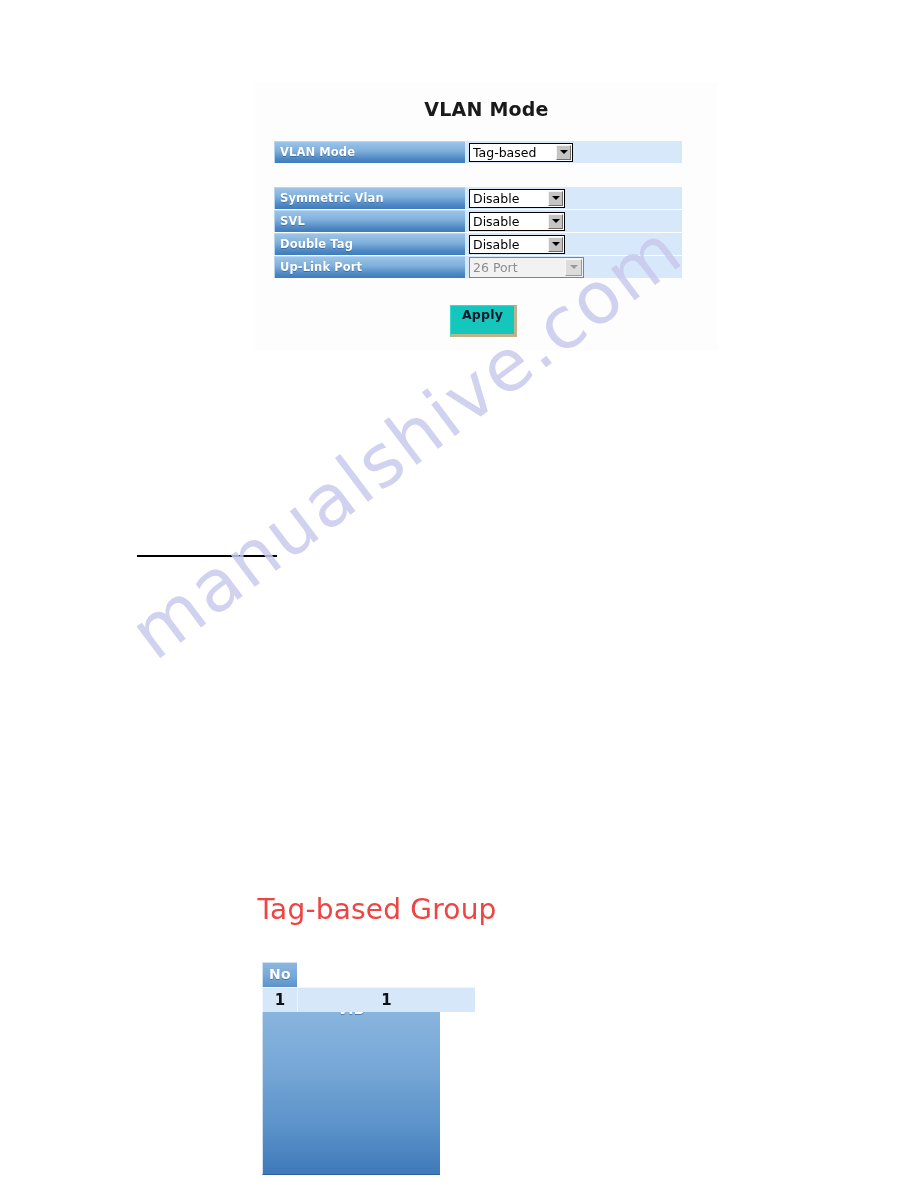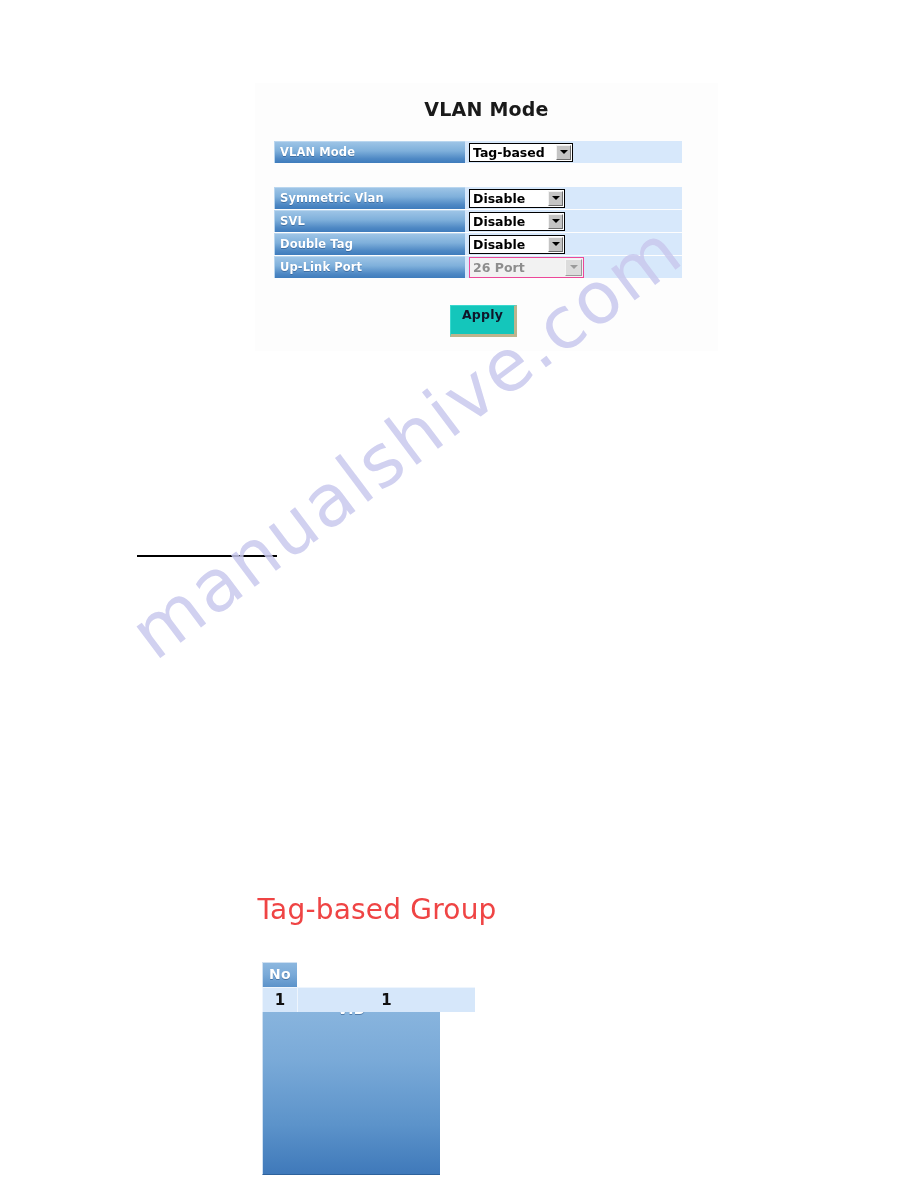--- a/index.html
+++ b/index.html
@@ -108,21 +108,21 @@
   
   .wsel {
     position: relative;
     height: 19px;
     box-sizing: border-box;
     border: 1px solid #000000;
     background: #ffffff;
     display: inline-flex;
     align-items: center;
     font-size: 12.5px;
-    font-weight: bold;
+    font-weight: normal;
     color: #000000;
     padding-left: 3px;
     white-space: nowrap;
     user-select: none;
   }
   .wsel .wsel-text { flex: 1; line-height: 17px; }
   .wsel .wsel-btn {
     width: 15px;
     height: 15px;
     margin-right: 1px;

